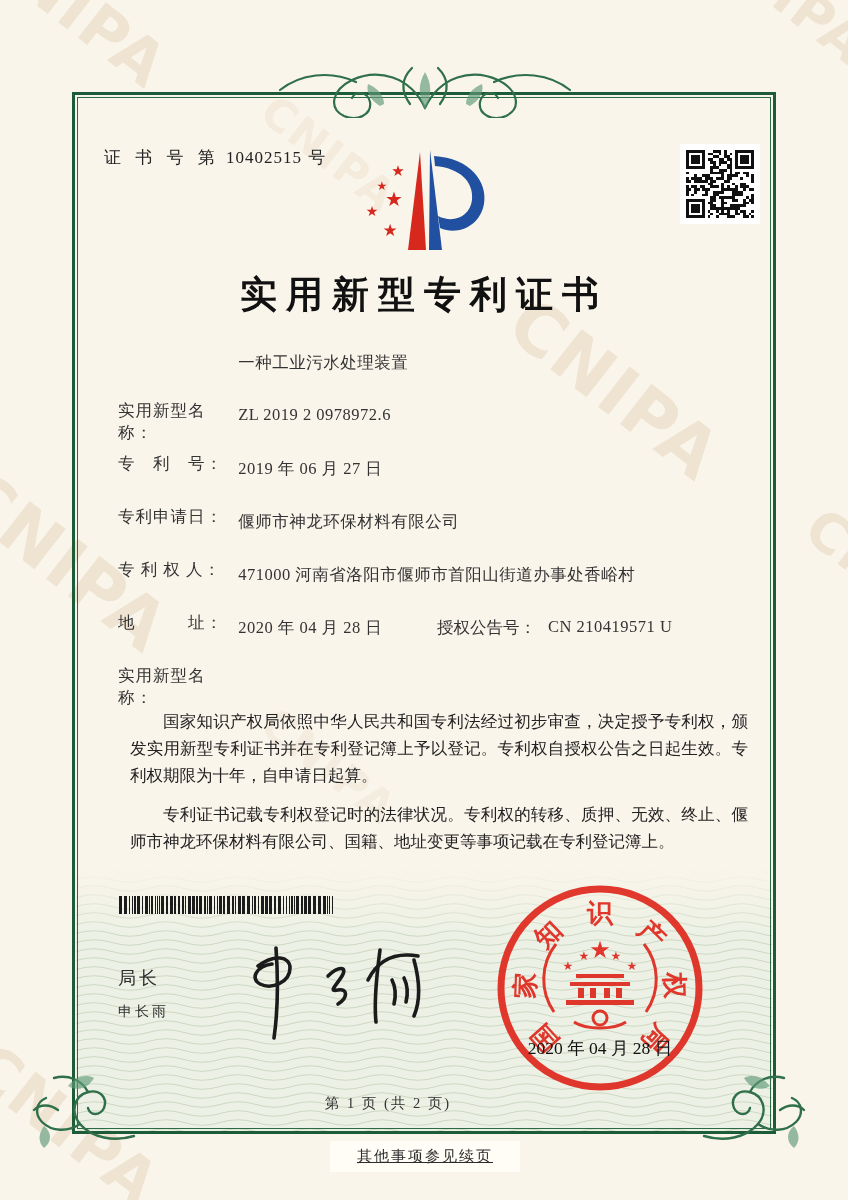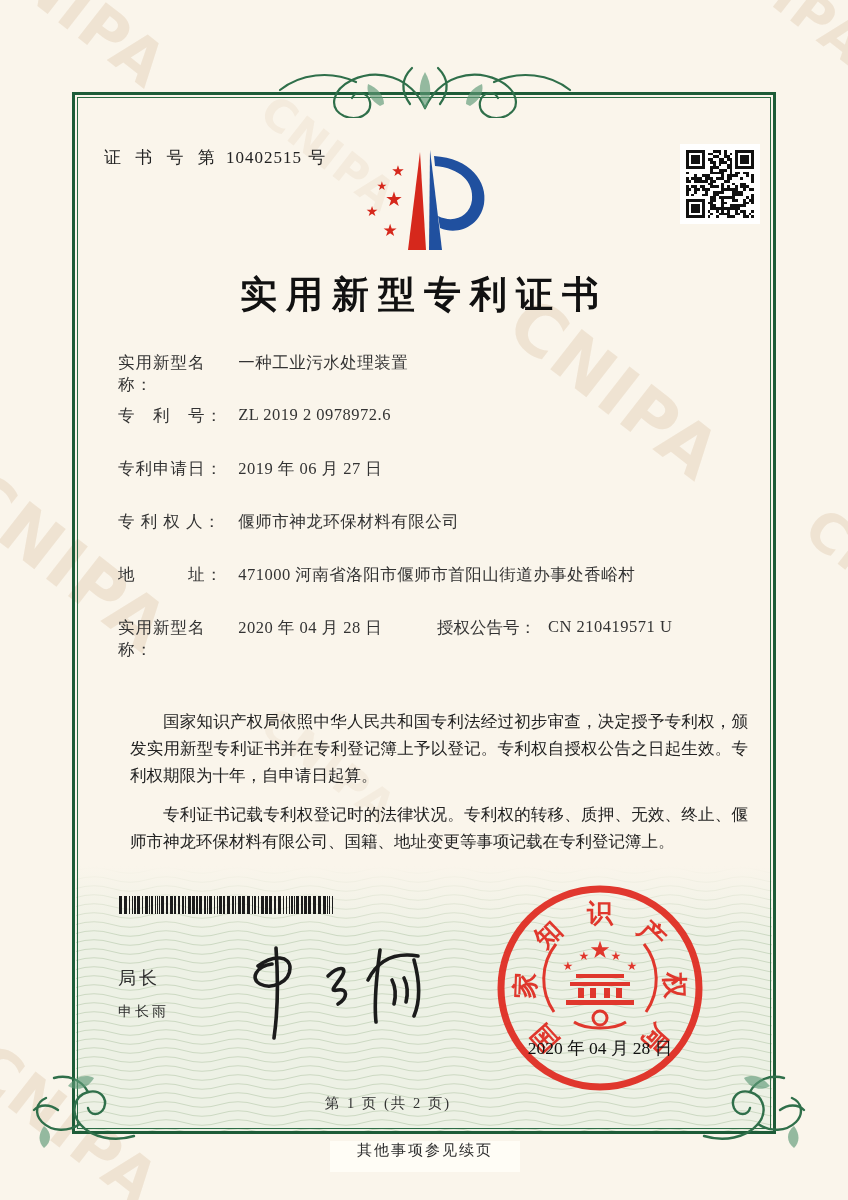--- a/index.html
+++ b/index.html
@@ -29,21 +29,21 @@
   .certno .num{letter-spacing:1px;margin:0 2px;}
   .logo{position:absolute;left:338px;top:138px;}
   .qr{position:absolute;left:680px;top:144px;width:80px;height:80px;background:#fff;
       display:flex;align-items:center;justify-content:center;}
   .title{position:absolute;left:0;top:270px;width:848px;text-align:center;
          font-size:37px;font-weight:bold;color:#111;letter-spacing:9px;}
 
   
   .fields{position:absolute;left:118px;top:352px;width:644px;font-size:16.5px;color:#333;}
   .frow{position:relative;height:53px;}
-  .frow .lab{display:inline-block;width:116px;letter-spacing:1px;vertical-align:top;}
+  .frow .lab{display:inline-block;width:116px;letter-spacing:1px;vertical-align:top;margin-top:48px;}
   .frow .val{letter-spacing:.5px;}
   .frow .lab2{position:absolute;left:319px;top:0;}
   .frow .val2{position:absolute;left:430px;top:0;letter-spacing:.5px;}
 
   
   .bodytext{position:absolute;left:118px;top:696px;width:642px;font-size:16.5px;
             line-height:27px;text-align:justify;color:#222;}
   .bodytext p{margin:12px;text-indent:2em;}
 
   
@@ -55,22 +55,22 @@
   .sig-hand{position:absolute;left:228px;top:936px;}
 
   
   .seal{position:absolute;left:490px;top:878px;width:220px;height:220px;}
   .seal svg{display:block;}
 
   
   .pageinfo{position:absolute;left:0;top:1094px;width:776px;text-align:center;
             font-size:14.5px;letter-spacing:2px;color:#333;}
   .notebox{position:absolute;left:330px;top:1141px;width:190px;height:31px;background:#fffdf6;
-           display:flex;justify-content:center;font-size:15px;
-           letter-spacing:2px;color:#2d2d2d;}
+           display:flex;align-items:center;justify-content:center;font-size:15px;
+           letter-spacing:2px;color:#2d2d2d;text-decoration:underline;}
 
   .orn-top{position:absolute;left:260px;top:56px;}
   .flourish{position:absolute;}
   .fl-left{left:28px;top:1066px;}
   .fl-right{left:700px;top:1066px;transform:scaleX(-1);}
 </style>
 </head>
 <body>
 
 <div class="page">

